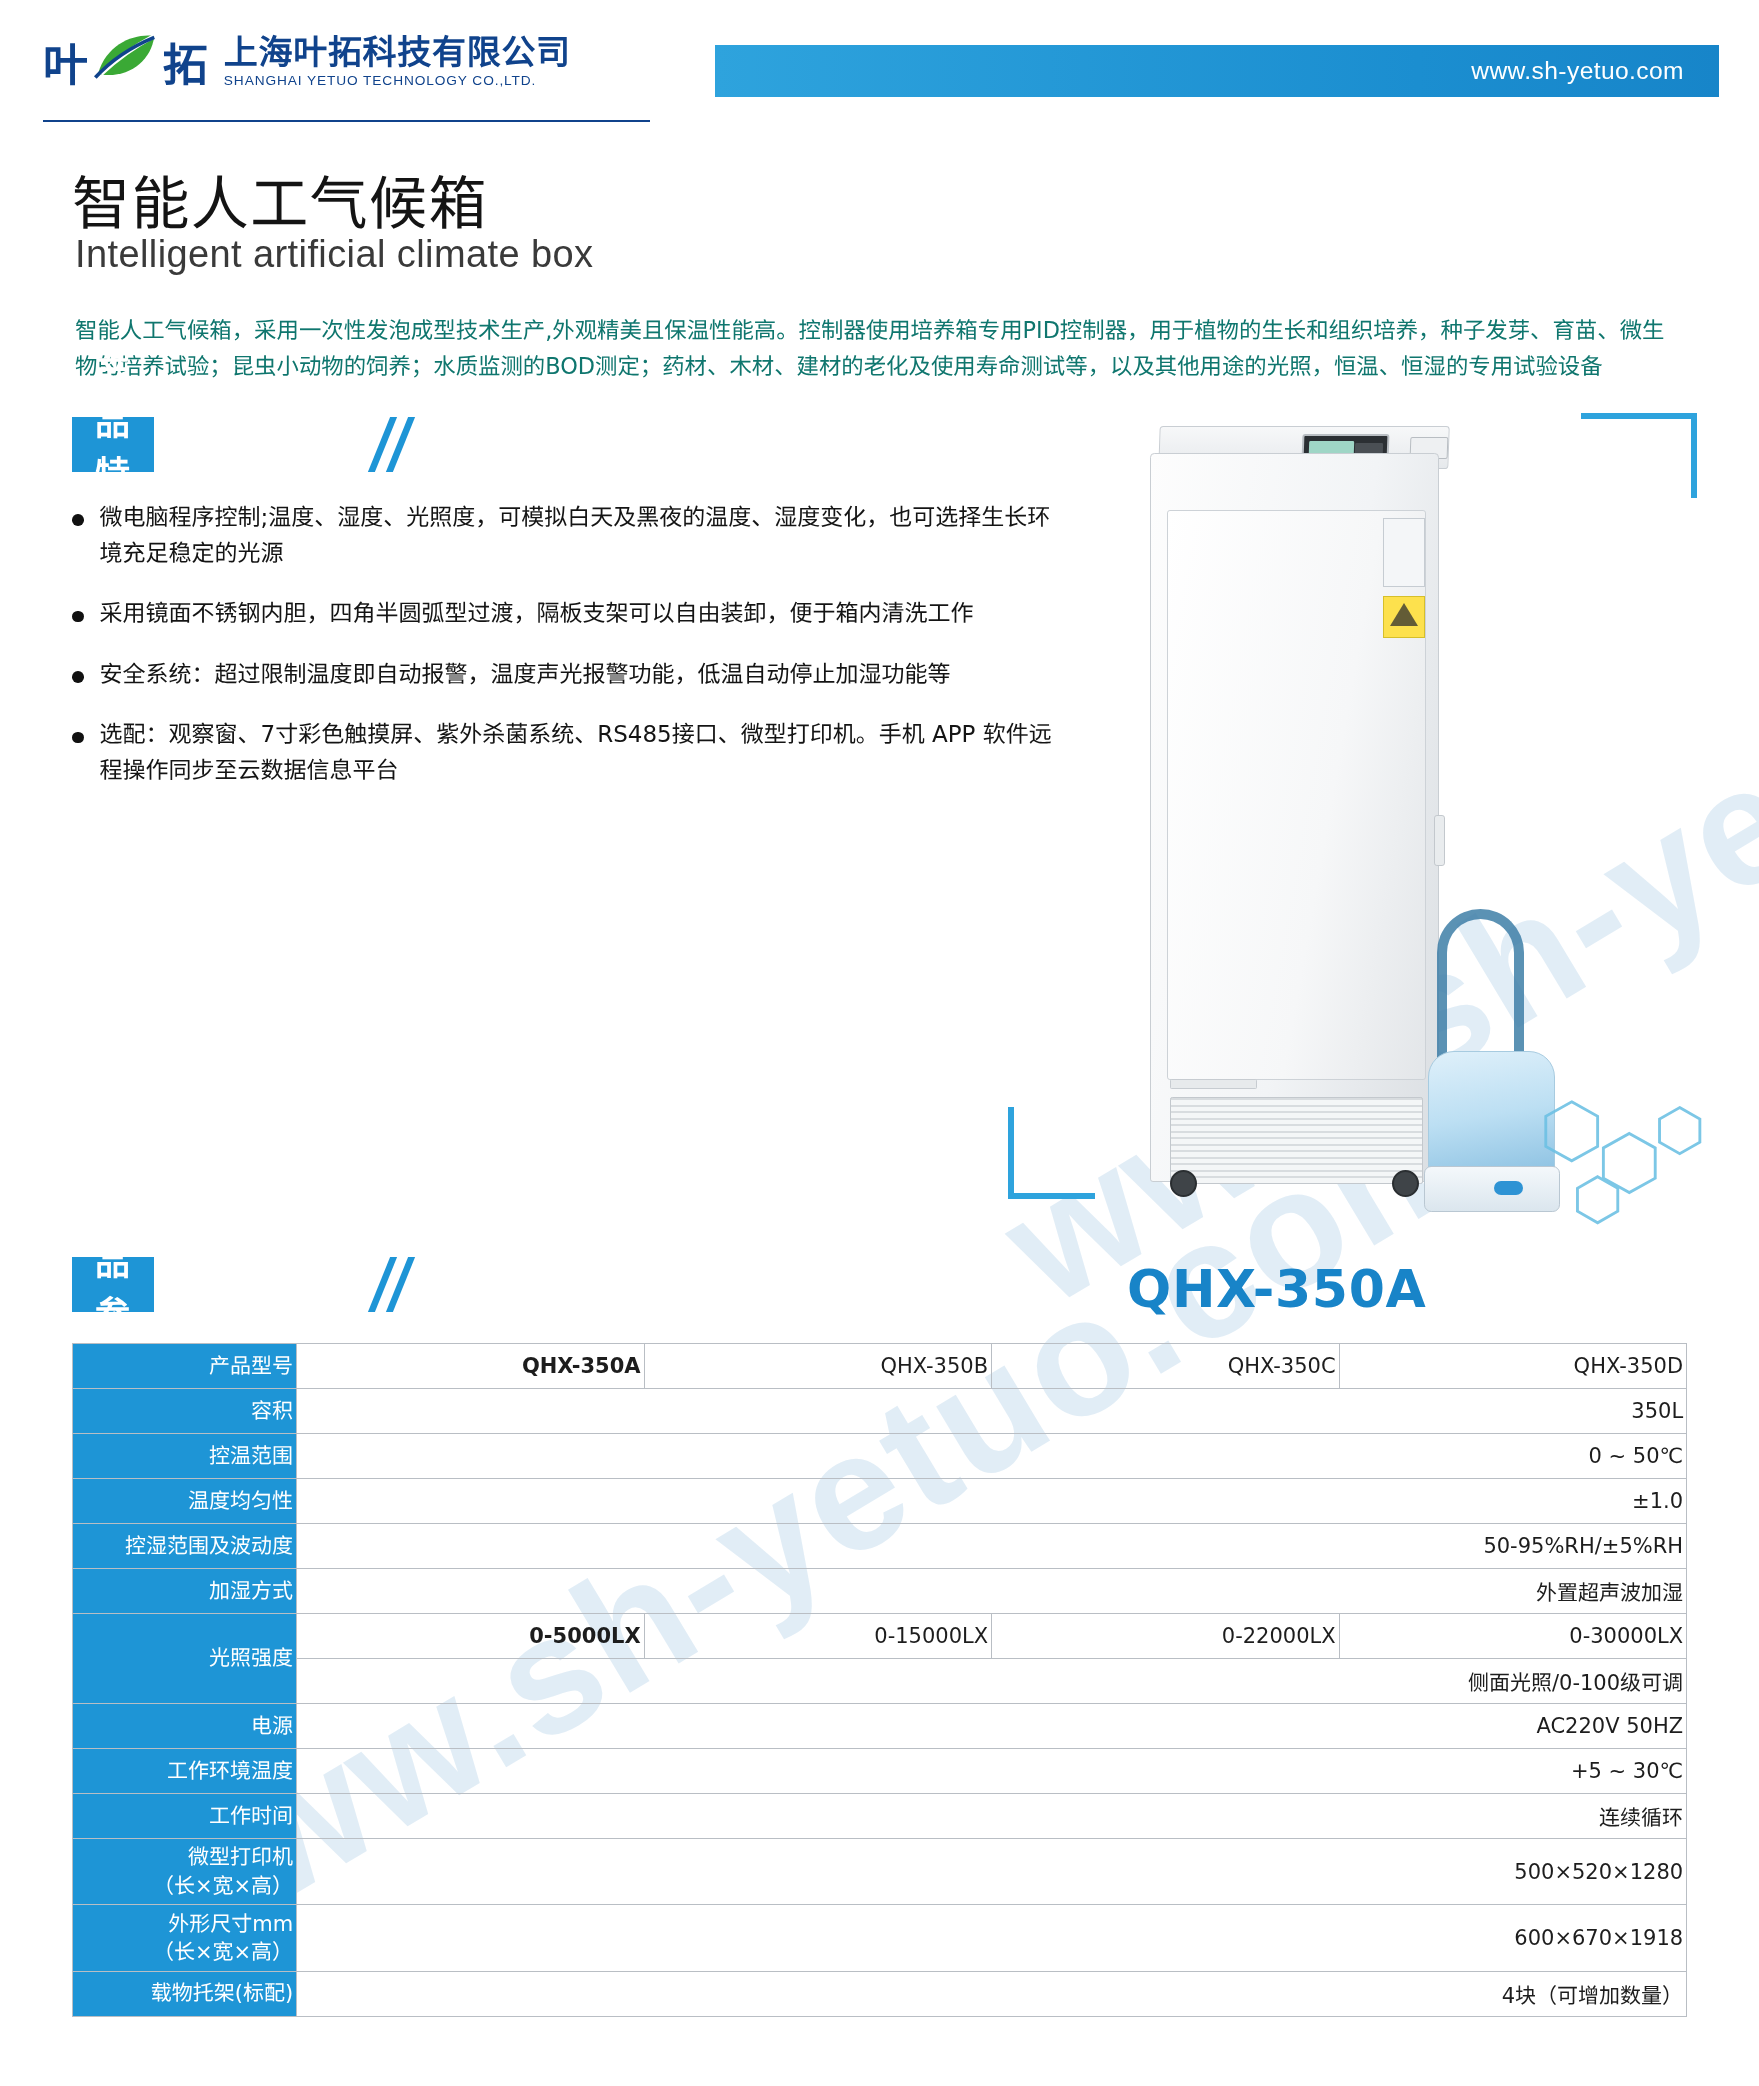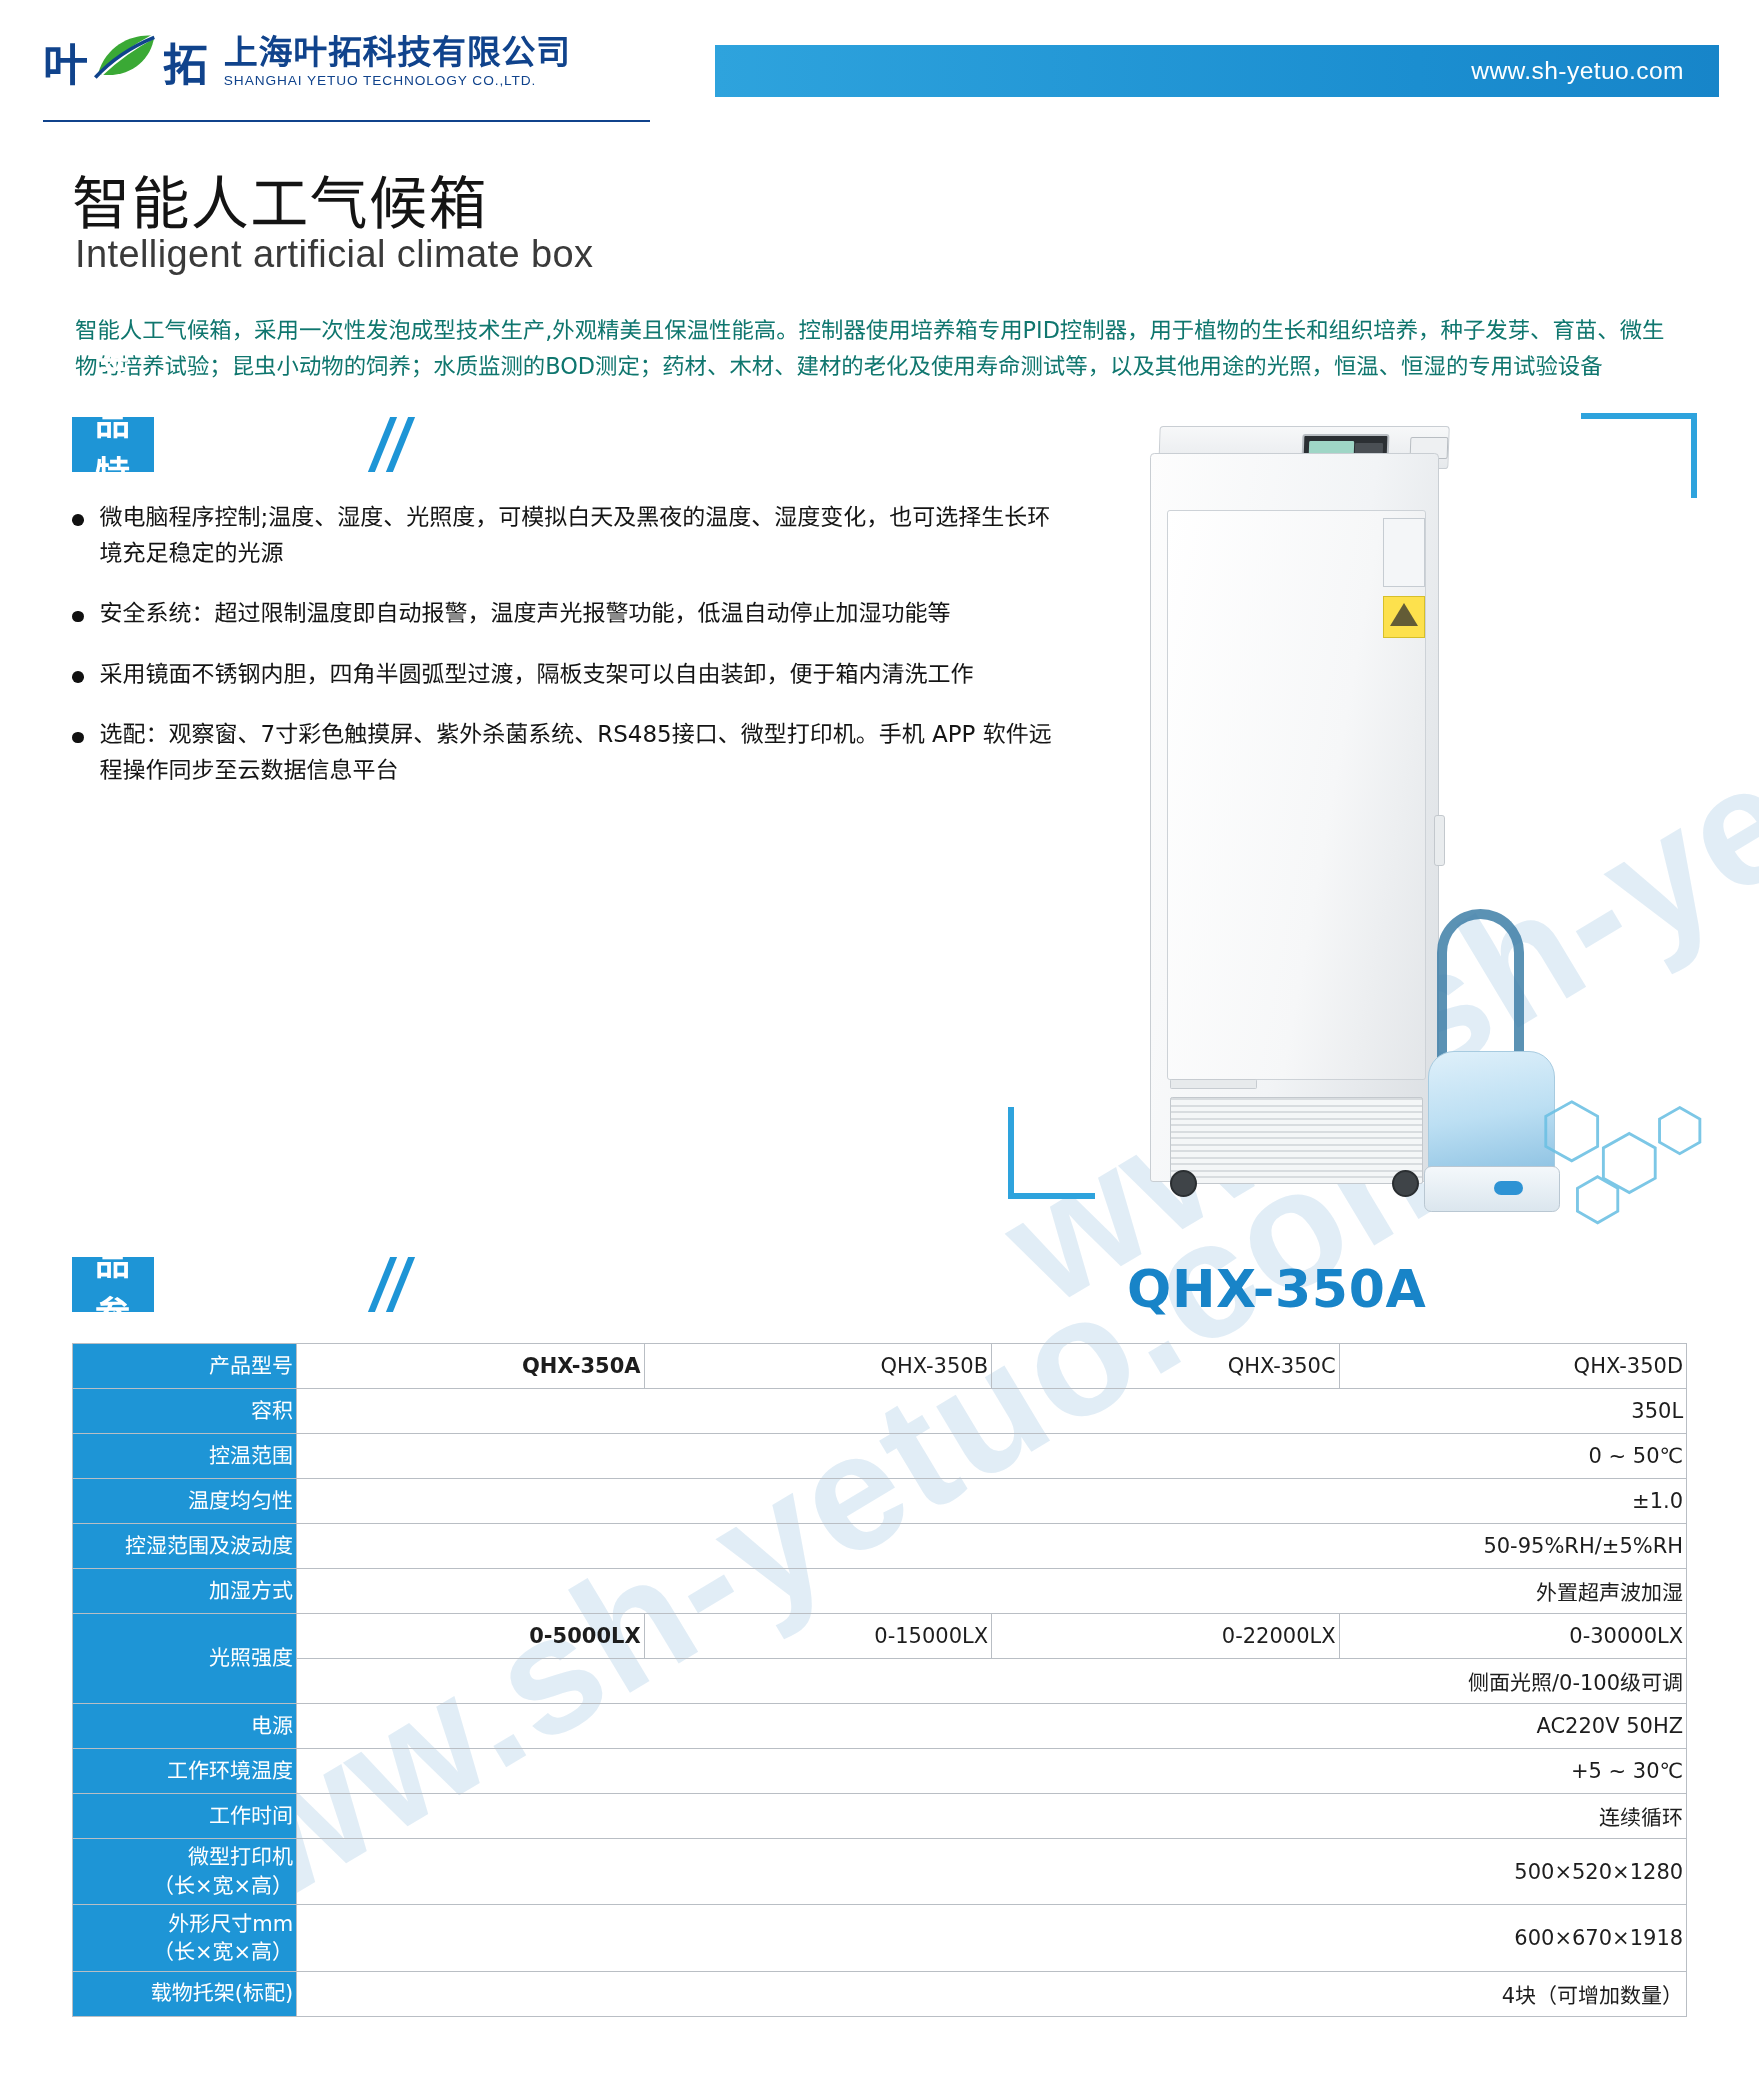--- a/index.html
+++ b/index.html
@@ -459,25 +459,25 @@
   </div>
 </div>
 
 <div class="features">
   <div class="feat">
     <span class="dot"></span>
     <span class="txt">微电脑程序控制;温度、湿度、光照度，可模拟白天及黑夜的温度、湿度变化，也可选择生长环境充足稳定的光源</span>
   </div>
   <div class="feat">
     <span class="dot"></span>
-    <span class="txt">安全系统：超过限制温度即自动报警，温度声光报警功能，低温自动停止加湿功能等</span>
+    <span class="txt">采用镜面不锈钢内胆，四角半圆弧型过渡，隔板支架可以自由装卸，便于箱内清洗工作</span>
   </div>
   <div class="feat">
     <span class="dot"></span>
-    <span class="txt">采用镜面不锈钢内胆，四角半圆弧型过渡，隔板支架可以自由装卸，便于箱内清洗工作</span>
+    <span class="txt">安全系统：超过限制温度即自动报警，温度声光报警功能，低温自动停止加湿功能等</span>
   </div>
   <div class="feat">
     <span class="dot"></span>
     <span class="txt">选配：观察窗、7寸彩色触摸屏、紫外杀菌系统、RS485接口、微型打印机。手机 APP 软件远程操作同步至云数据信息平台</span>
   </div>
 </div>
 
 <div class="product-area">
   <div class="bracket tr"></div>
   <div class="bracket bl"></div>

